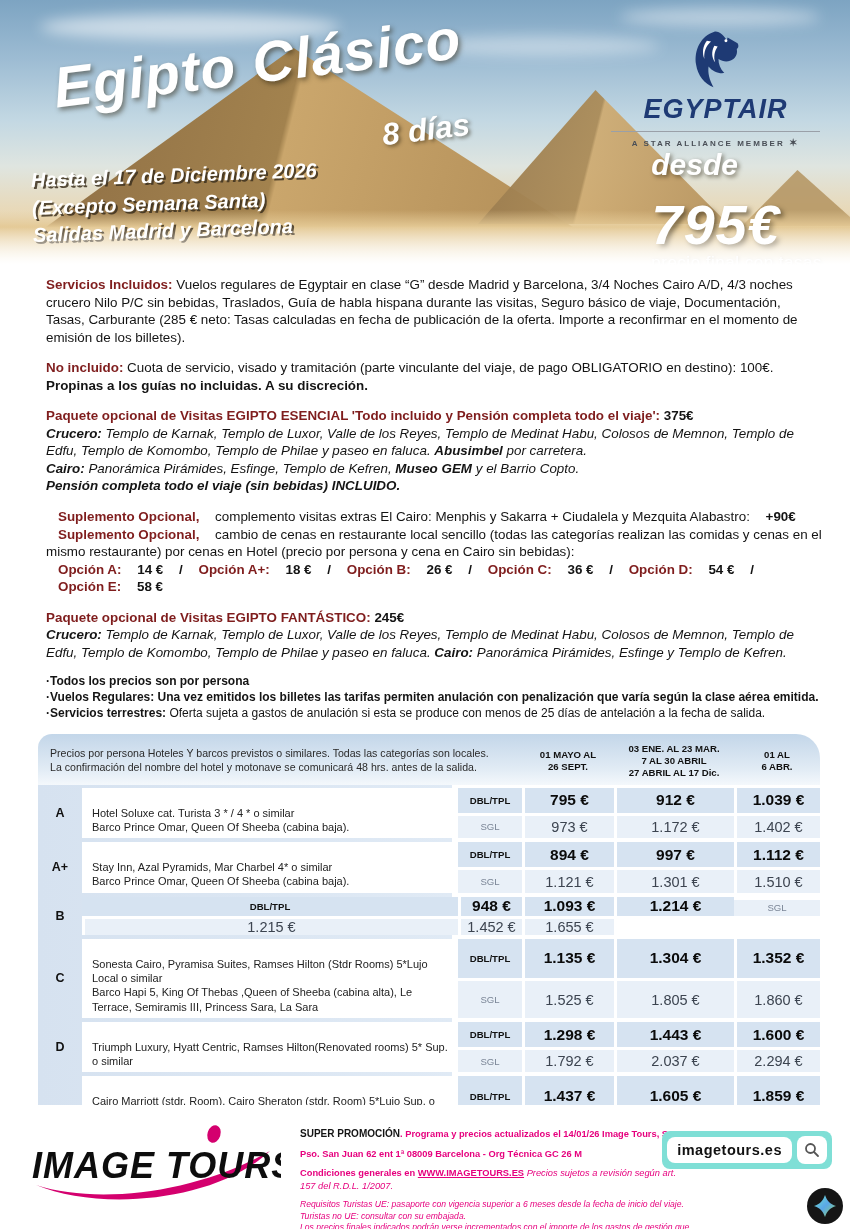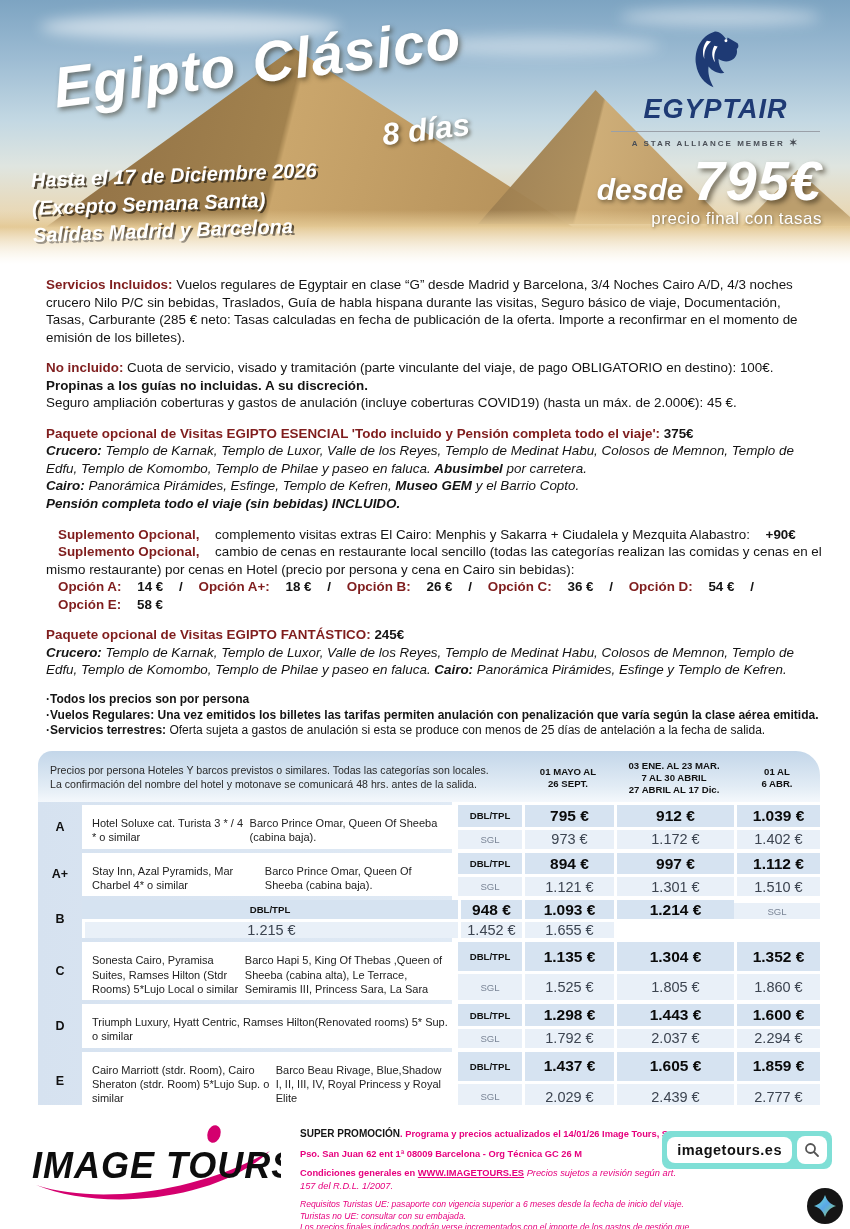--- a/index.html
+++ b/index.html
@@ -38,21 +38,21 @@
     font-size:20px; font-weight:bold; font-style:italic; color:#ffffff; line-height:1.38;
     text-shadow:2px 2px 0 rgba(60,48,30,.85); white-space:nowrap; }
 
   .airline { position:absolute; right:22px; top:30px; width:225px; text-align:center; }
   .airline-name { font-size:27px; font-weight:bold; font-style:italic; color:#1e3a74; letter-spacing:1px; margin-top:2px; }
   .airline-rule { height:1px; background:#9aa0a8; margin:6px 8px 5px; }
   .airline-alliance { font-size:8px; letter-spacing:2px; color:#4a4f57; font-weight:bold; }
   .star-glyph { font-size:10px; color:#4a4f57; }
 
   .price-block { position:absolute; right:28px; top:148px; text-align:right; color:#fff; }
-  .price-line { display:flex; align-items:baseline; gap:10px; justify-content:flex-end; }
+  .price-line { display:flex; align-items:baseline; gap:10px; justify-content:flex-end;flex-direction:column; }
   .price-desde { font-size:30px; font-weight:bold; font-style:italic; text-shadow:2px 2px 4px rgba(50,40,20,.6); }
   .price-amount { font-size:56px; font-weight:bold; font-style:italic; letter-spacing:1px; text-shadow:3px 3px 5px rgba(50,40,20,.6); }
   .price-note { font-size:17px; margin-top:-4px; text-shadow:1px 1px 3px rgba(50,40,20,.6); letter-spacing:.5px; }
 
   
   .content { padding:8px 28px 0 46px; font-size:13.4px; line-height:1.31; }
   .content p { margin:0 0 13px 0; }
   .mag { color:#7f1d1d; font-weight:bold; }
   .b { font-weight:bold; }
   .i { font-style:italic; }
@@ -63,22 +63,22 @@
   .pricetable { margin:2px 30px 0 38px; font-size:11px; }
   .t-grid { display:grid; grid-template-columns:44px minmax(0,1fr) 64px 92px 120px 86px; }
   .t-head { background:linear-gradient(180deg,#c3d6e9 0%,#e2ecf5 70%,#f4f8fc 100%);
     border-radius:14px 24px 0 0; padding:9px 0 6px; align-items:center; }
   .t-intro { grid-column:1/4; padding:0 12px 0 12px; font-size:10.6px; color:#2a2a2a; line-height:1.3; }
   .t-col { text-align:center; font-weight:bold; font-size:9.6px; line-height:1.25; color:#111; }
   .t-body { background:linear-gradient(90deg,#d6e2f0 0px,#e0eaf5 414px,#ffffff 414px); padding-top:3px; }
   .trow { margin-bottom:4px; grid-template-rows:1fr 1fr; }
   .cell-cat { grid-row:1/3; grid-column:1; display:flex; align-items:center; justify-content:center;
     font-weight:bold; font-size:12.5px; color:#111; }
-  .cell-desc { grid-row:1/3; grid-column:2; background:#ffffff; padding:11px 8px 4px 10px; color:#222;
-    display:flex; flex-direction:row; justify-content:center; line-height:1.3; }
+  .cell-desc { grid-row:1/3; grid-column:2; background:#ffffff; padding:18px 8px 4px 10px; color:#222;
+    display:flex; flex-direction:column; justify-content:center; line-height:1.3; }
   .strip-label { display:flex; align-items:center; justify-content:center; font-size:9.6px; }
   .strip-label.dbl { background:#d6e3f1; font-weight:bold; color:#111; }
   .strip-label.sgl { background:#e9f0f8; color:#7a8596; border-top:3px solid #fff; }
   .strip-price { display:flex; align-items:center; justify-content:center; border-left:3px solid #fff; }
   .strip-price.dbl { background:#d6e3f1; font-weight:bold; font-size:15.5px; color:#0a0a0a; }
   .strip-price.sgl { background:#e9f0f8; font-size:14.5px; color:#3c4450; border-top:3px solid #fff; }
   .t-note { grid-template-rows:1fr 1fr; margin-bottom:0; }
   .note-text { grid-row:1/3; grid-column:1/4; background:linear-gradient(180deg,#dde8f3,#eef4fa);
     font-size:10px; color:#222; padding:6px 10px 4px 8px; line-height:1.35; }
   .note-strip { grid-column:3/7; display:flex; align-items:center; justify-content:center; font-size:11.5px; color:#222; }
@@ -152,21 +152,20 @@
 
   <p>
     <span class="mag">Servicios Incluidos:</span>
     <span>Vuelos regulares de Egyptair en clase “G” desde Madrid y Barcelona, 3/4 Noches Cairo A/D, 4/3 noches crucero Nilo P/C sin bebidas, Traslados, Guía de habla hispana durante las visitas, Seguro básico de viaje, Documentación, Tasas, Carburante (285 € neto: Tasas calculadas en fecha de publicación de la oferta. Importe a reconfirmar en el momento de emisión de los billetes).</span>
   </p>
 
   <p>
     <span class="mag">No incluido:</span>
     <span>Cuota de servicio, visado y tramitación (parte vinculante del viaje, de pago OBLIGATORIO en destino):  100€.</span><br>
     <span class="b">Propinas a los guías no incluidas. A su discreción.</span><br>
-    <span>Seguro ampliación coberturas y gastos de anulación (incluye coberturas COVID19)  (hasta un máx. de 2.000€): 45 €.</span>
   </p>
 
   <p>
     <span class="mag">Paquete opcional de Visitas EGIPTO ESENCIAL 'Todo incluido y Pensión completa todo el viaje':</span>
     <span class="b">375€</span><br>
     <span class="bi">Crucero:</span>
     <span class="i">Templo de Karnak, Templo de Luxor,  Valle de los Reyes, Templo de Medinat Habu, Colosos de Memnon, Templo de Edfu, Templo de Komombo, Templo de Philae y paseo en faluca.</span>
     <span class="bi">Abusimbel</span>
     <span class="i">por carretera.</span><br>
     <span class="bi">Cairo:</span>

